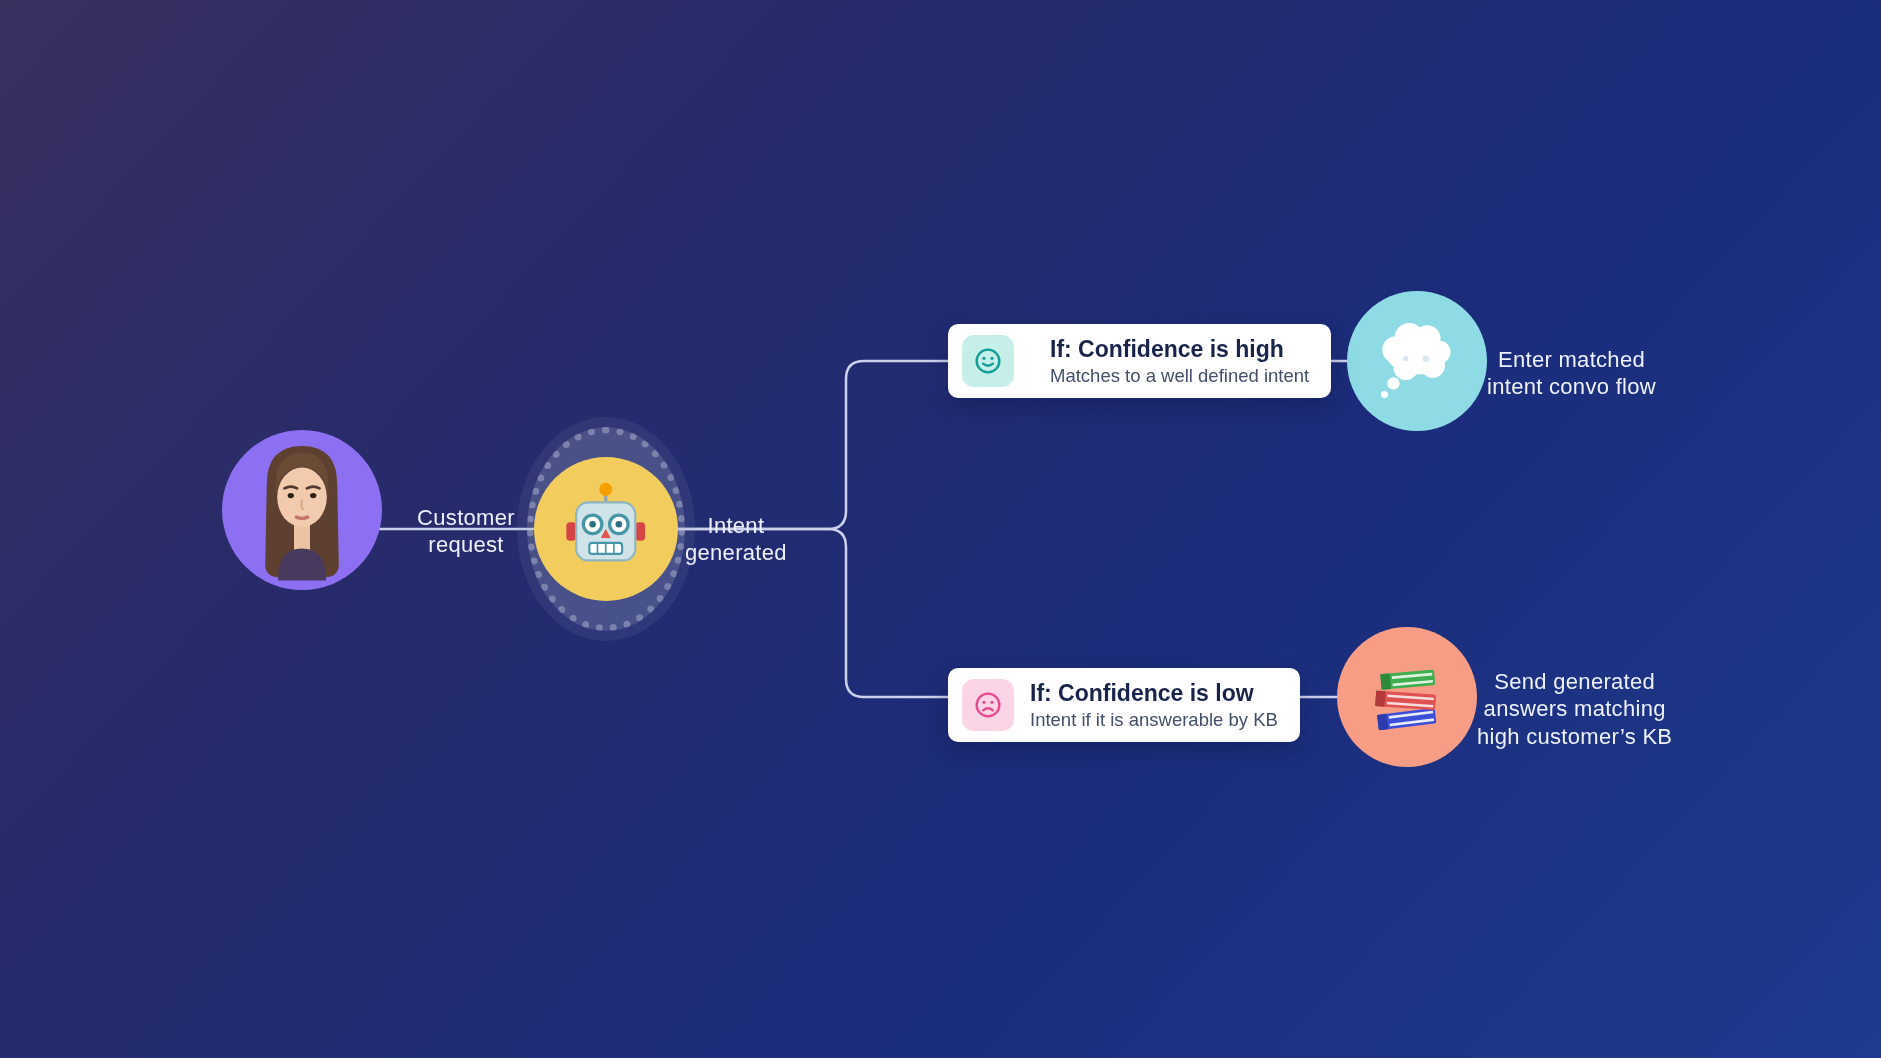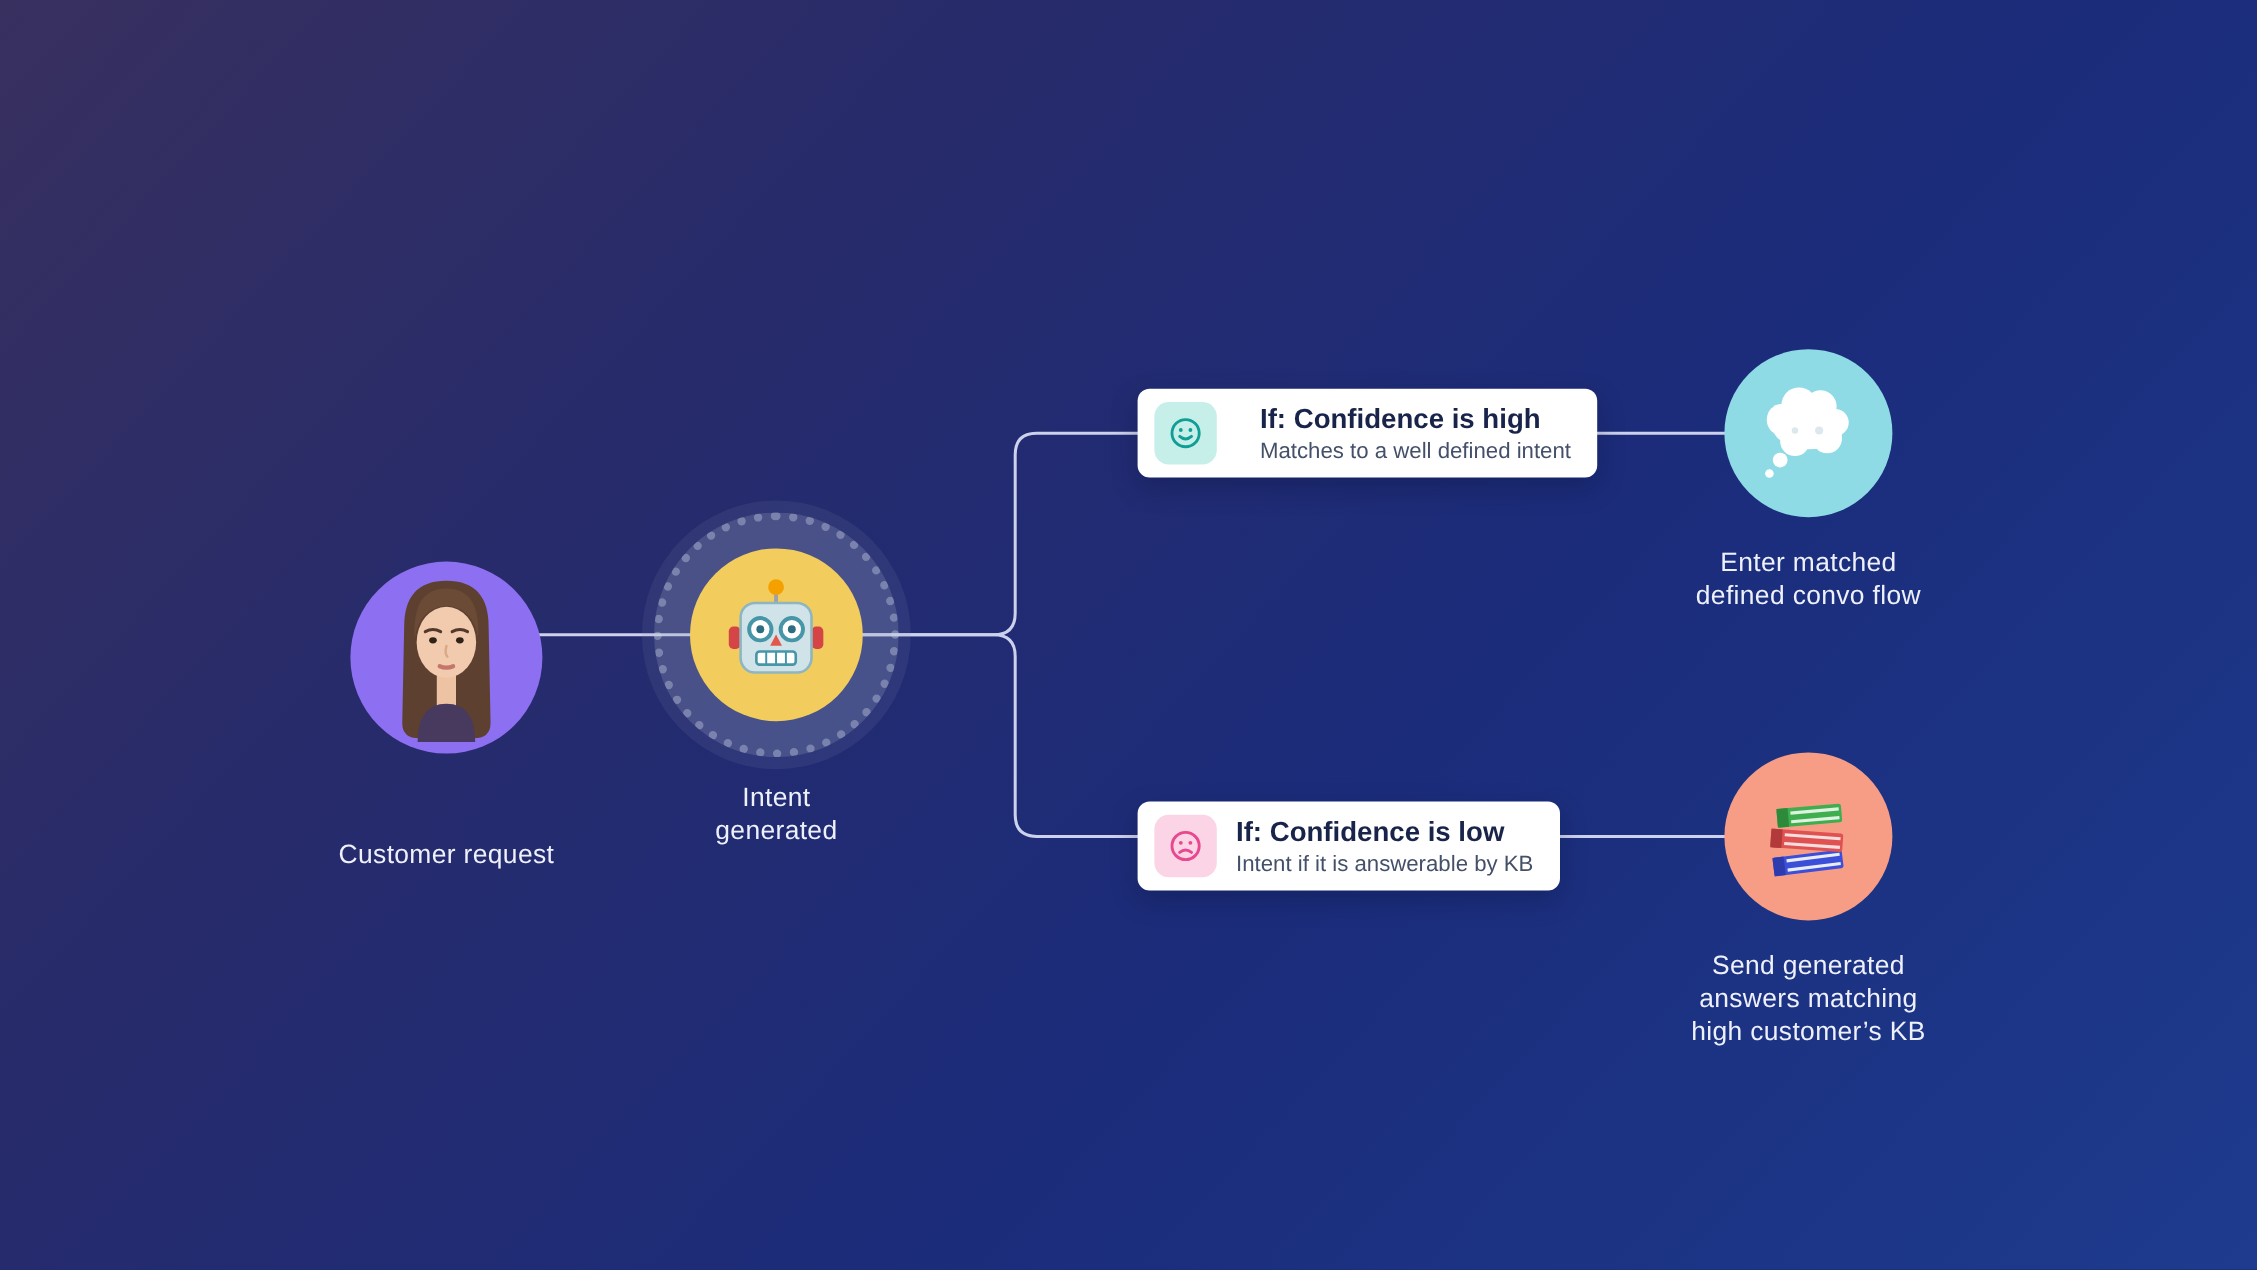--- a/index.html
+++ b/index.html
@@ -26,21 +26,21 @@
     fill: none;
     stroke: var(--connector, #ccd2ec);
     stroke-width: 2.5;
     stroke-linecap: round;
   }
 
   .node {
     position: absolute;
     z-index: 1;
     display: flex;
-    flex-direction: column;
+    flex-direction: row;
     align-items: center;
   }
 
   .node-label {
     margin-top: 24px;
     color: var(--label-text, #eef0fb);
     font-size: 22px;
     line-height: 1.24;
     letter-spacing: 0.3px;
     text-align: center;
@@ -50,21 +50,21 @@
   .circle {
     border-radius: 50%;
     display: flex;
     align-items: center;
     justify-content: center;
     overflow: hidden;
     flex: none;
   }
 
   
-  .node-customer { left: 222px; top: 468px; width: 300px; gap: 28px; }
+  .node-customer { left: 222px; top: 430px; width: 300px; gap: 28px; }
   .circle-customer { width: 160px; height: 160px; background: var(--customer-circle, #8d6ff1); }
   .node-customer .node-label { margin-top: 42px; }
 
   
   .node-intent { left: 527px; top: 427px; width: 240px; }
   .ring {
     width: 204px; height: 204px;
     border-radius: 50%;
     background: var(--robot-ring, rgba(160,170,195,0.30));
     border: 7px dotted rgba(205,212,232,0.38);
@@ -230,21 +230,21 @@
           <circle cx="21" cy="80" r="3.2"></circle>
         </g>
         <g fill="#dce8ee">
           <circle cx="58" cy="48" r="3"></circle>
           <circle cx="40" cy="48" r="2.4"></circle>
         </g>
       </svg>
     </div>
     <div class="node-label">
       <span>Enter matched</span>
-      <span>defined convo flow</span>
+      <span>intent convo flow</span>
     </div>
   </div>
 
   <div class="node node-low">
     <div class="circle circle-low">
       <svg viewBox="0 0 100 100">
         <g transform="rotate(-7 50 72)">
           <rect x="22" y="64" width="56" height="15" rx="2" fill="#3b4fd8"></rect>
           <rect x="22" y="64" width="9" height="15" fill="#2c3cae"></rect>
           <rect x="33" y="66.5" width="43" height="2.5" fill="#e9edf7"></rect>

